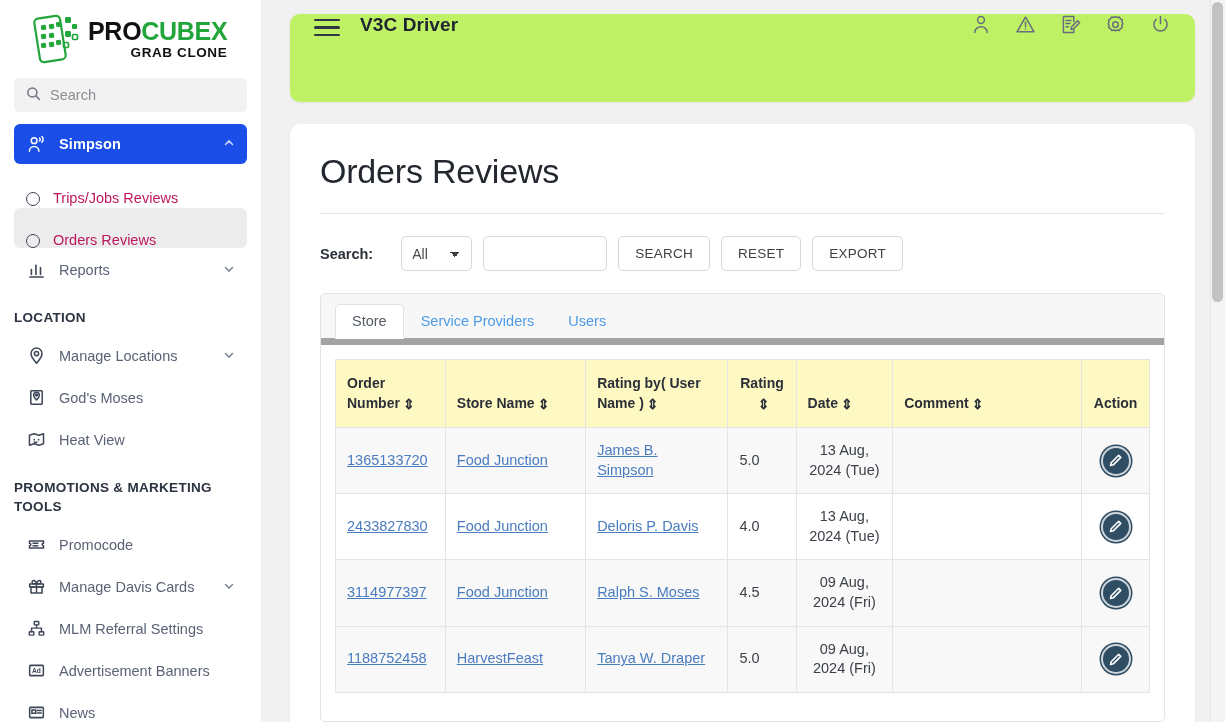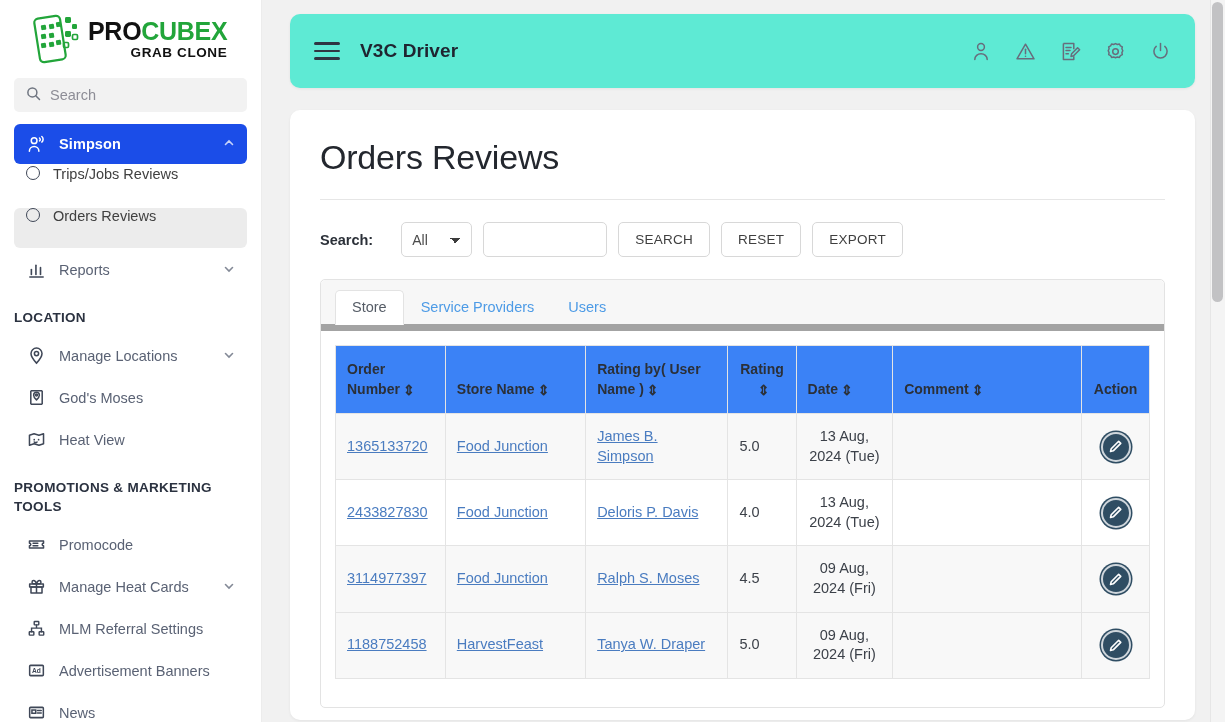--- a/index.html
+++ b/index.html
@@ -69,24 +69,24 @@
   .nav-item .lbl { flex: 1; white-space: nowrap; }
   .nav-item .chev { flex: 0 0 12px; opacity: .75; }
   .nav-item.active {
     background: #1d4ed8;
     background: #1b4de8;
     color: #ffffff;
     font-weight: 600;
   }
   .nav-item.active .lbl { letter-spacing: .1px; }
   .nav-sub {
-    display: flex; align-items: flex-start;
+    display: flex; align-items: flex-end;
     height: 40px; border-radius: 6px;
     padding: 0 12px; gap: 13px;
-    color: #404040; font-size: 14.5px;
+    color: #be185d; font-size: 14.5px;
     cursor: pointer; margin-bottom: 2px;
   }
   .nav-sub.current { background: #ececec; }
   .ring {
     width: 14px; height: 14px; border: 1.7px solid #3f4757;
     border-radius: 50%; flex: 0 0 14px;
   }
   .sec-title {
     color: #2b3240; font-size: 13.5px; font-weight: 700;
     letter-spacing: .3px;
@@ -96,25 +96,25 @@
 
   
   .main {
     flex: 1 1 auto; height: 722px;
     padding: 0 30px 0 28px;
     overflow: hidden;
     position: relative;
   }
 
   .topbar {
-    background: #5eead4;
+    background: #bef264;
     border-radius: 10px;
-    height: 74px;
+    height: 88px;
     margin-top: 14px;
-    display: flex; align-items: center;
+    display: flex; align-items: flex-start;
     padding: 0 24px 0 24px;
     box-shadow: 0 1px 3px rgba(0,0,0,.06);
   }
   .burger { width: 26px; cursor: pointer; margin-right: 20px; }
   .burger span {
     display: block; height: 2.4px; background: #2f3542;
     border-radius: 2px; margin: 5px 0; width: 26px;
   }
   .title-block { flex: 1 1 auto; }
   .top-title { font-size: 19px; font-weight: 700; color: #1f2430; letter-spacing: .1px; }
@@ -196,21 +196,21 @@
   }
   .tab.active {
     background: #fff; color: #555c66;
     border-color: #e3e3e3; border-bottom-color: #fff;
   }
 
   .tbl-wrap { padding: 14px 14px 28px 14px; }
   table { width: 100%; border-collapse: collapse; }
   th {
     border: 1px solid #e4e4e4;
-    background: #3b82f6;
+    background: #fef9c3;
     color: #2b3038;
     font-size: 14px; font-weight: 700;
     text-align: left;
     padding: 14px 11px 14px 11px;
     vertical-align: bottom;
     line-height: 1.4;
   }
   th .sortic { display:inline-block; margin-left: 3px; position: relative; top: 1px; }
   td {
     border: 1px solid #e4e4e4;
@@ -406,21 +406,21 @@
       <div class="nav-item">
         <span class="ico">
           <svg width="19" height="19" viewBox="0 0 20 20" fill="none" stroke="#3f4757" stroke-width="1.6" stroke-linejoin="round">
             <rect x="2.8" y="7.4" width="14.4" height="3.2"></rect>
             <rect x="4.2" y="10.6" width="11.6" height="6.2"></rect>
             <line x1="10" y1="7.4" x2="10" y2="16.8"></line>
             <path d="M10 7.2c-.6-2-1.6-3.4-3-3.4a1.7 1.7 0 0 0 0 3.4z"></path>
             <path d="M10 7.2c.6-2 1.6-3.4 3-3.4a1.7 1.7 0 0 1 0 3.4z"></path>
           </svg>
         </span>
-        <span class="lbl">Manage Heat Cards</span>
+        <span class="lbl">Manage Davis Cards</span>
         <span class="chev">
           <svg width="12" height="12" viewBox="0 0 12 12" fill="none" stroke="#5a6274" stroke-width="1.6" stroke-linecap="round">
               <polyline points="2.5,4.5 6,8 9.5,4.5"></polyline>
             </svg>
         </span>
       </div>
       <div class="nav-item">
         <span class="ico">
           <svg width="19" height="19" viewBox="0 0 20 20" fill="none" stroke="#3f4757" stroke-width="1.5">
             <rect x="7.6" y="2.6" width="4.8" height="3.6" rx=".6"></rect>

